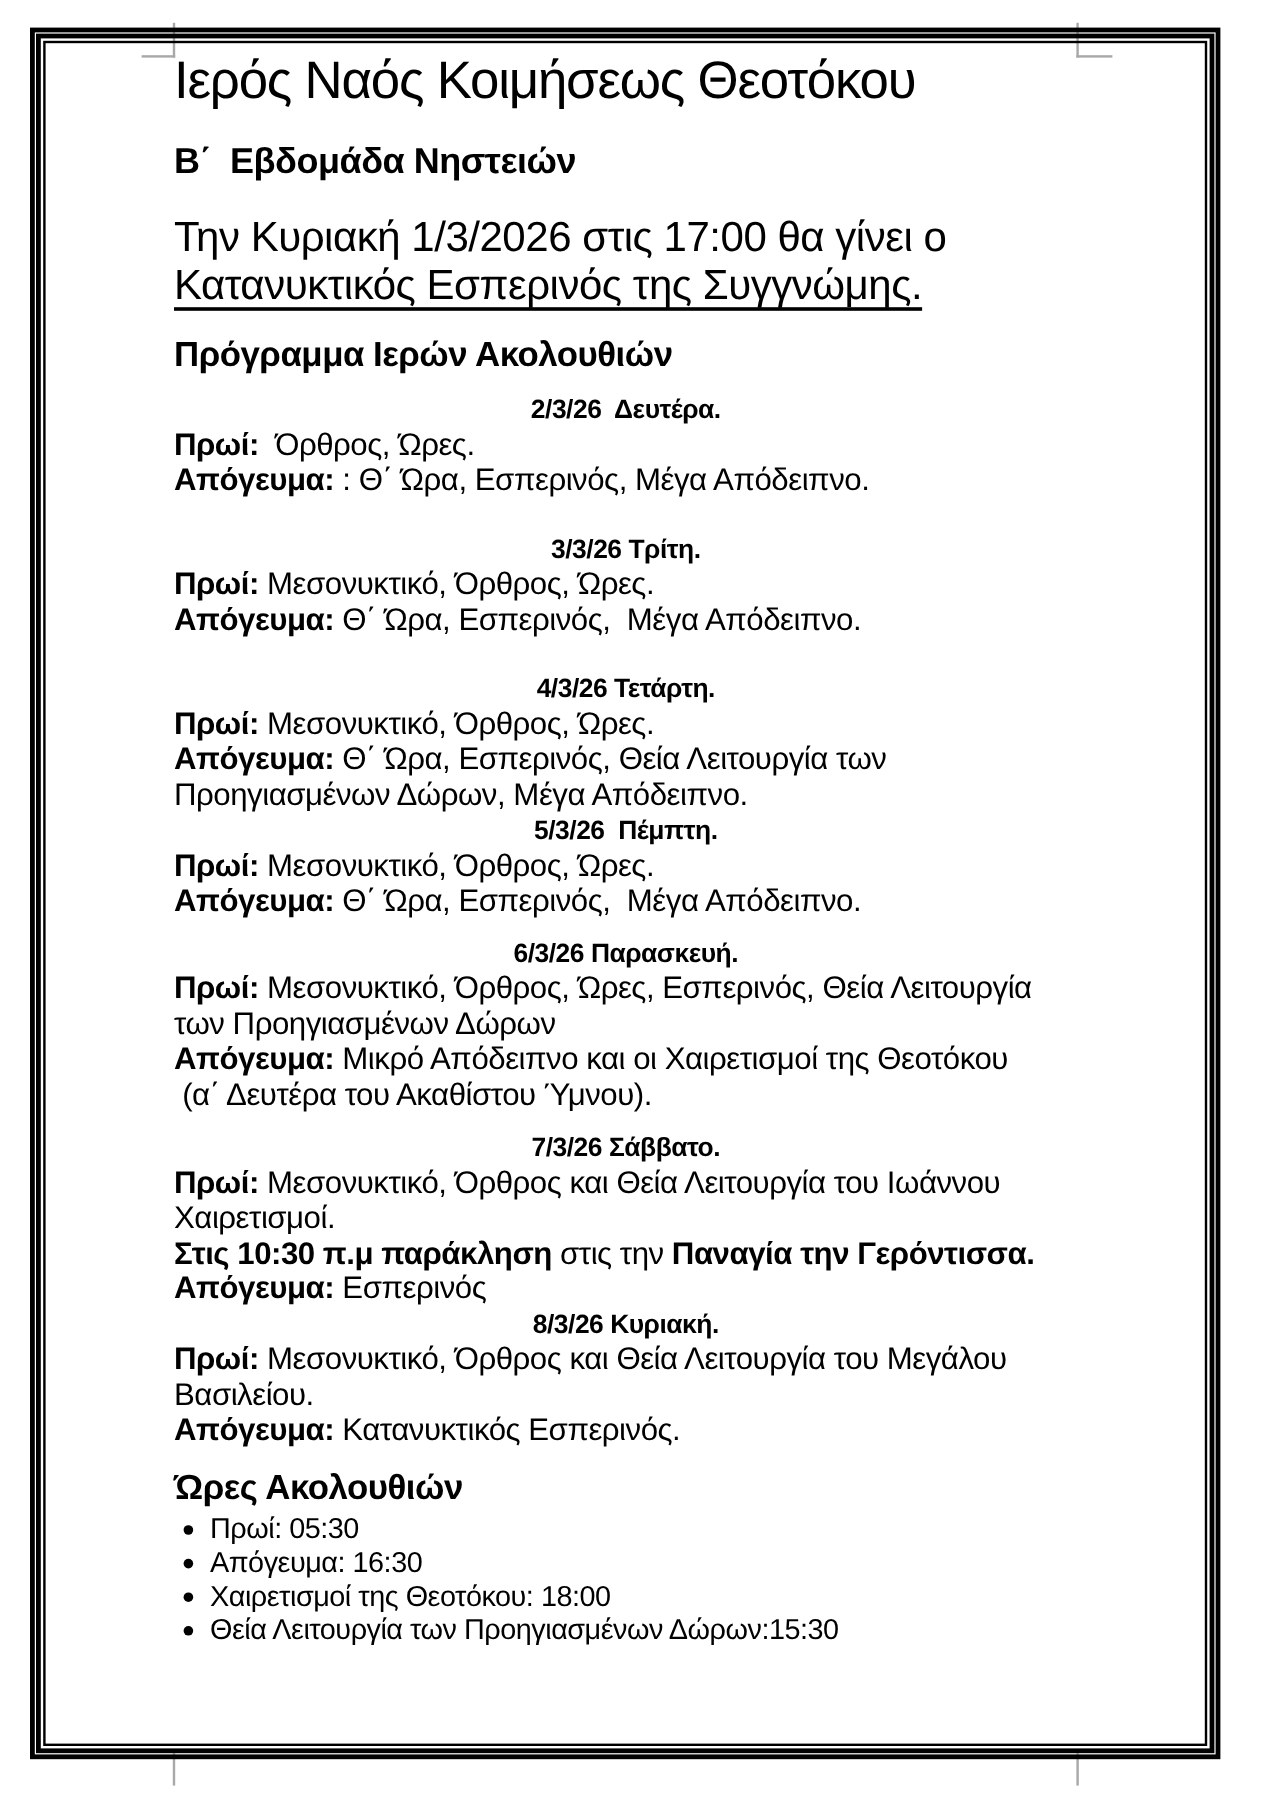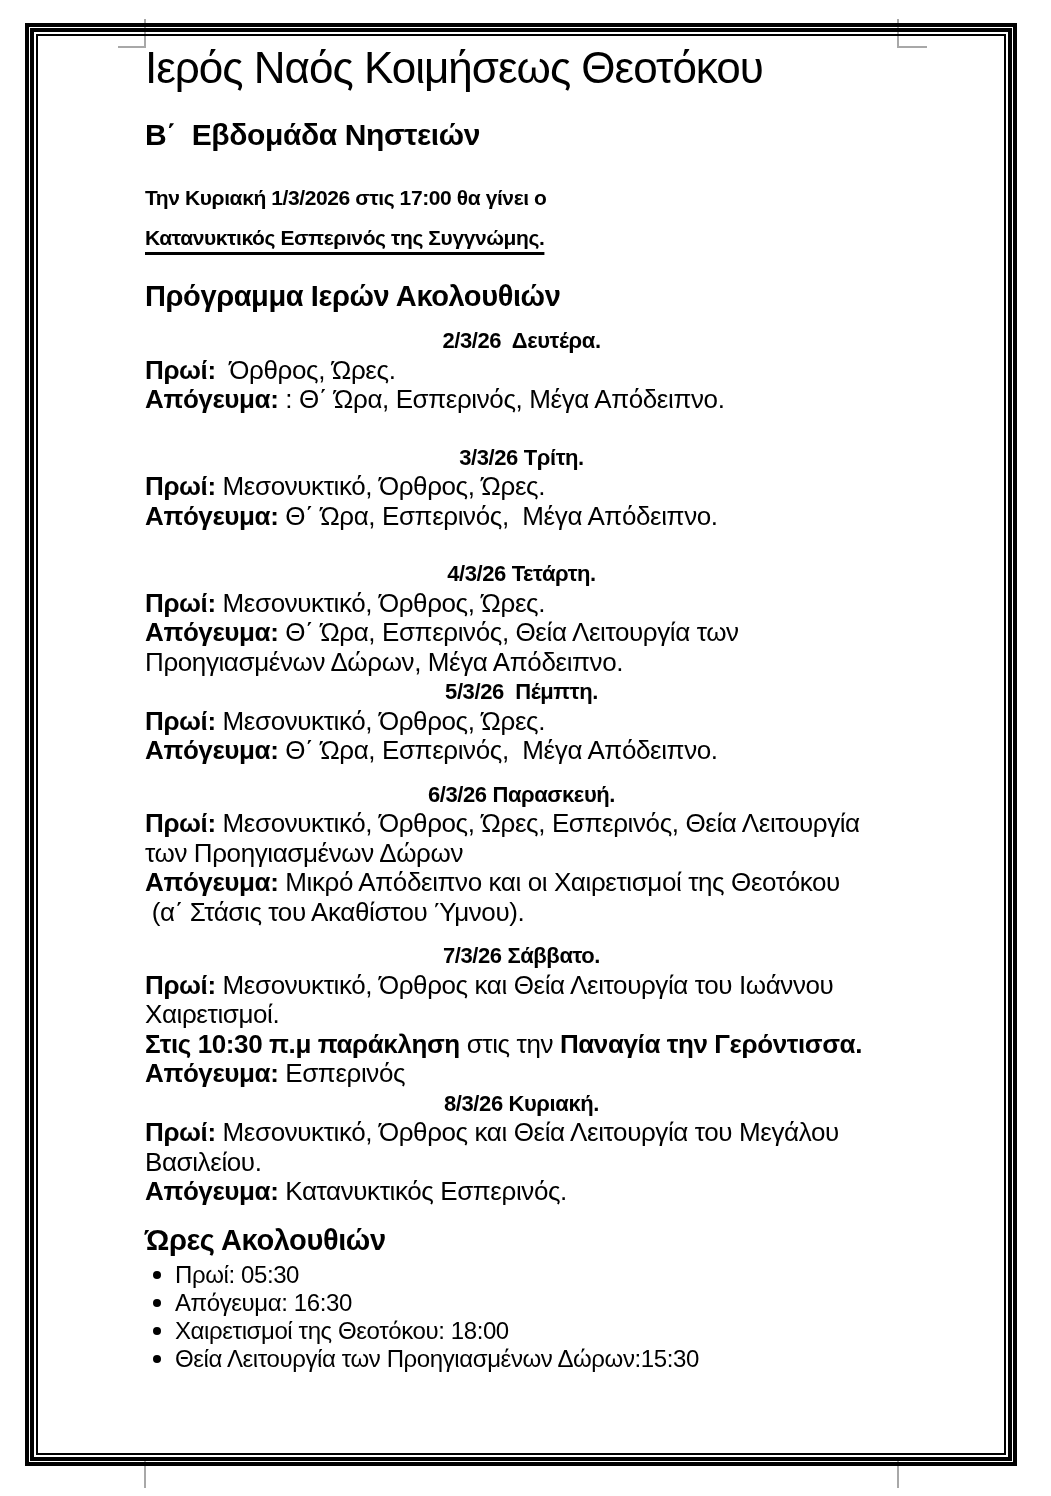--- a/index.html
+++ b/index.html
@@ -11,21 +11,21 @@
   }
   .mark{position:absolute;background:#a8a8a8;z-index:1}
   .frame{position:absolute;left:25px;top:23px;width:992px;height:1443px;
     box-sizing:border-box;border:4px solid #000;z-index:2;background:transparent}
   .frame-mid{position:absolute;inset:1px;border:4px solid #000;background:transparent}
   .frame-inner{position:absolute;inset:2px;border:2px solid #000;background:transparent}
   .content{position:absolute;left:145px;top:42px;width:753px;z-index:3;letter-spacing:-0.4px}
   .c{}
   .title{font-size:44px;line-height:52px;font-weight:400;letter-spacing:-1px}
   .subtitle{font-size:30px;font-weight:700;margin-top:24px;line-height:34px;white-space:pre}
-  .ann{font-size:21px;font-weight:700;margin-top:26px;line-height:40px}
+  .ann{font-size:35px;font-weight:400;margin-top:26px;line-height:40px}
   .u{text-decoration:underline;text-decoration-thickness:3px;text-underline-offset:7px}
   .program{font-size:29px;font-weight:700;margin-top:22px;line-height:32px}
   .day-header{font-size:22px;font-weight:700;text-align:center;line-height:29.5px;white-space:pre}
   .bl{font-size:26px;font-weight:400;line-height:29.5px;white-space:pre}
   .bl b{font-weight:700}
   .mt-lg{margin-top:28px}
   .mt-md{margin-top:0}
   .mt-sm{margin-top:14px}
   .day1{margin-top:14px}
   .hours-title{font-size:29px;font-weight:700;margin-top:16px;line-height:34px}
@@ -87,21 +87,21 @@
     <div class="day-header">5/3/26  Πέμπτη.</div>
     <div class="bl"><b>Πρωί:</b><span> Μεσονυκτικό, Όρθρος, Ώρες.</span></div>
     <div class="bl"><b>Απόγευμα:</b><span> Θ΄ Ώρα, Εσπερινός,  Μέγα Απόδειπνο.</span></div>
   </div>
 
   <div class="mt-sm">
     <div class="day-header">6/3/26 Παρασκευή.</div>
     <div class="bl"><b>Πρωί:</b><span> Μεσονυκτικό, Όρθρος, Ώρες, Εσπερινός, Θεία Λειτουργία</span></div>
     <div class="bl"><b></b><span>των Προηγιασμένων Δώρων</span></div>
     <div class="bl"><b>Απόγευμα:</b><span> Μικρό Απόδειπνο και οι Χαιρετισμοί της Θεοτόκου</span></div>
-    <div class="bl"><b></b><span> (α΄ Στάσις του Ακαθίστου Ύμνου).</span></div>
+    <div class="bl"><b></b><span> (α΄ Δευτέρα του Ακαθίστου Ύμνου).</span></div>
   </div>
 
   <div class="mt-sm">
     <div class="day-header">7/3/26 Σάββατο.</div>
     <div class="bl"><b>Πρωί:</b><span> Μεσονυκτικό, Όρθρος και Θεία Λειτουργία του Ιωάννου</span></div>
     <div class="bl"><b></b><span>Χαιρετισμοί.</span></div>
     <div class="bl"><b>Στις 10:30 π.μ παράκληση</b><span> στις την </span><b>Παναγία την Γερόντισσα.</b></div>
     <div class="bl"><b>Απόγευμα:</b><span> Εσπερινός</span></div>
   </div>
 

